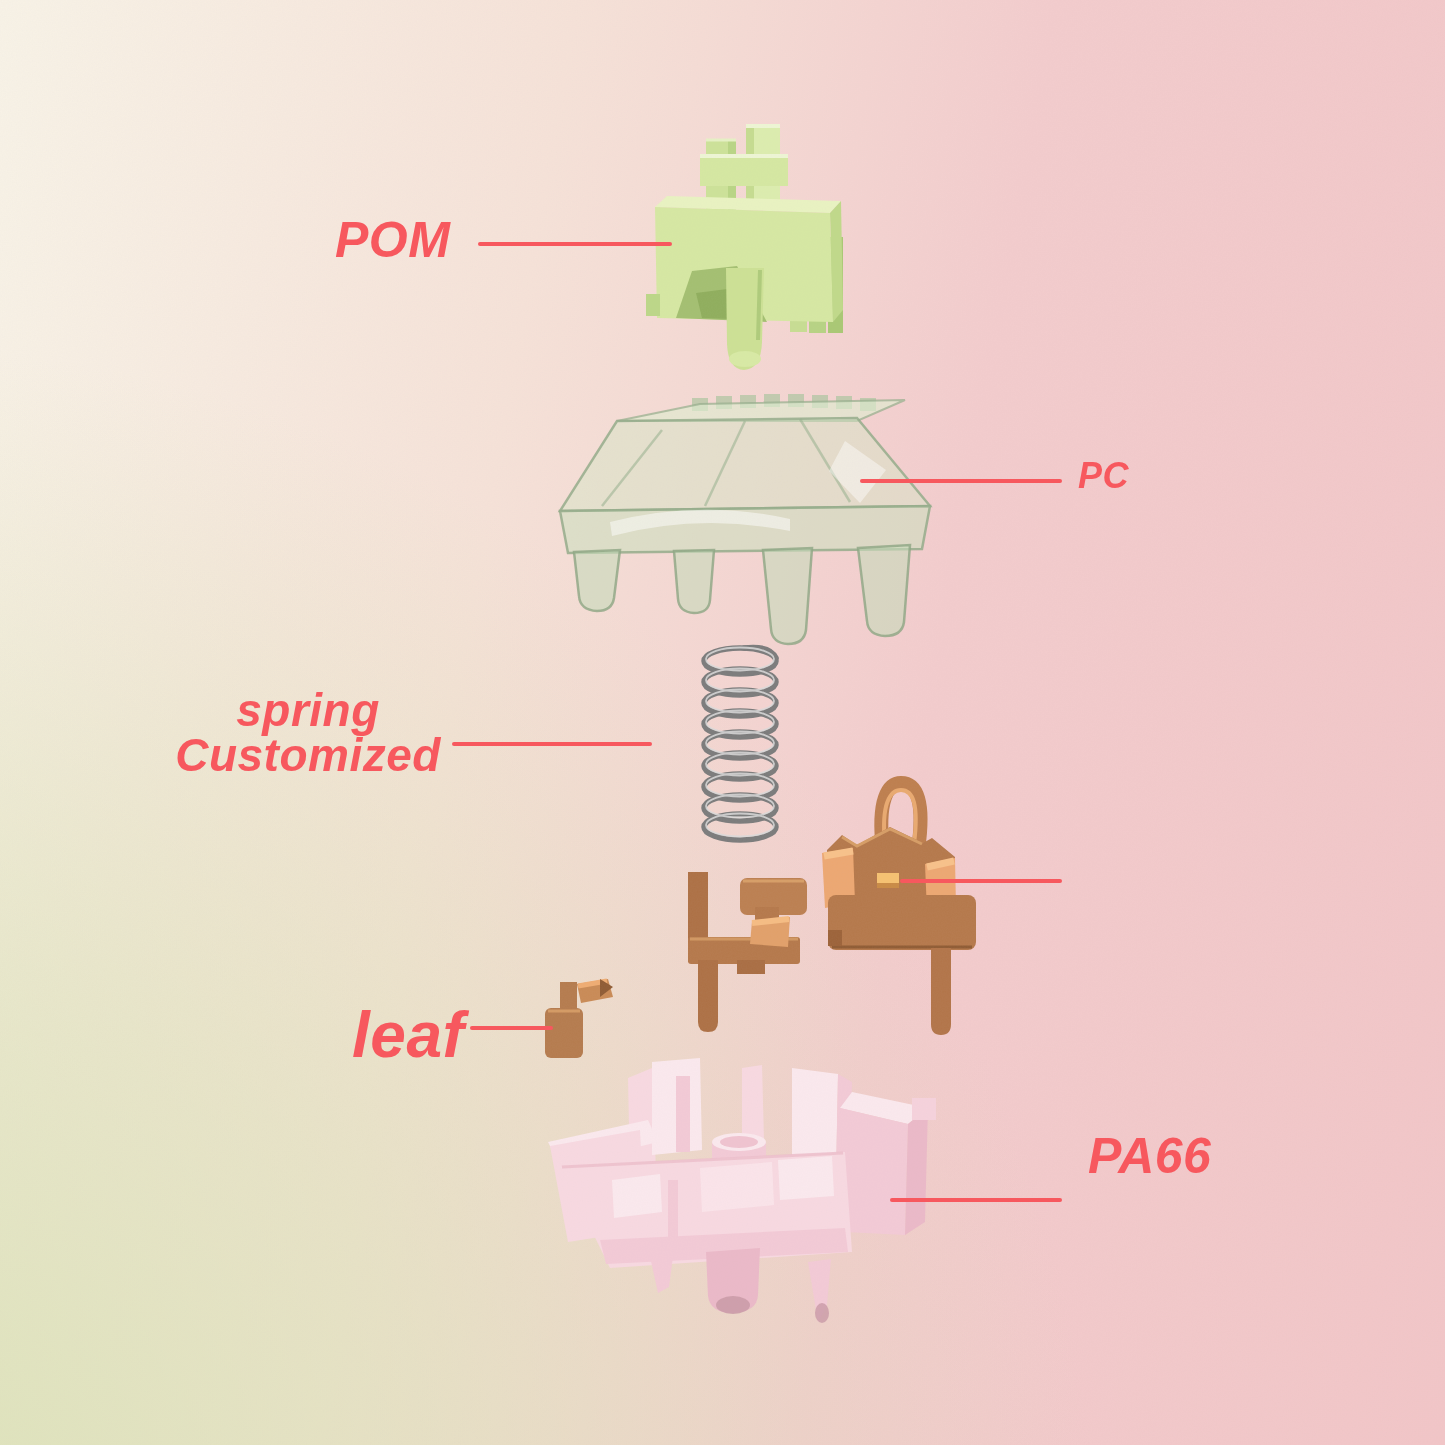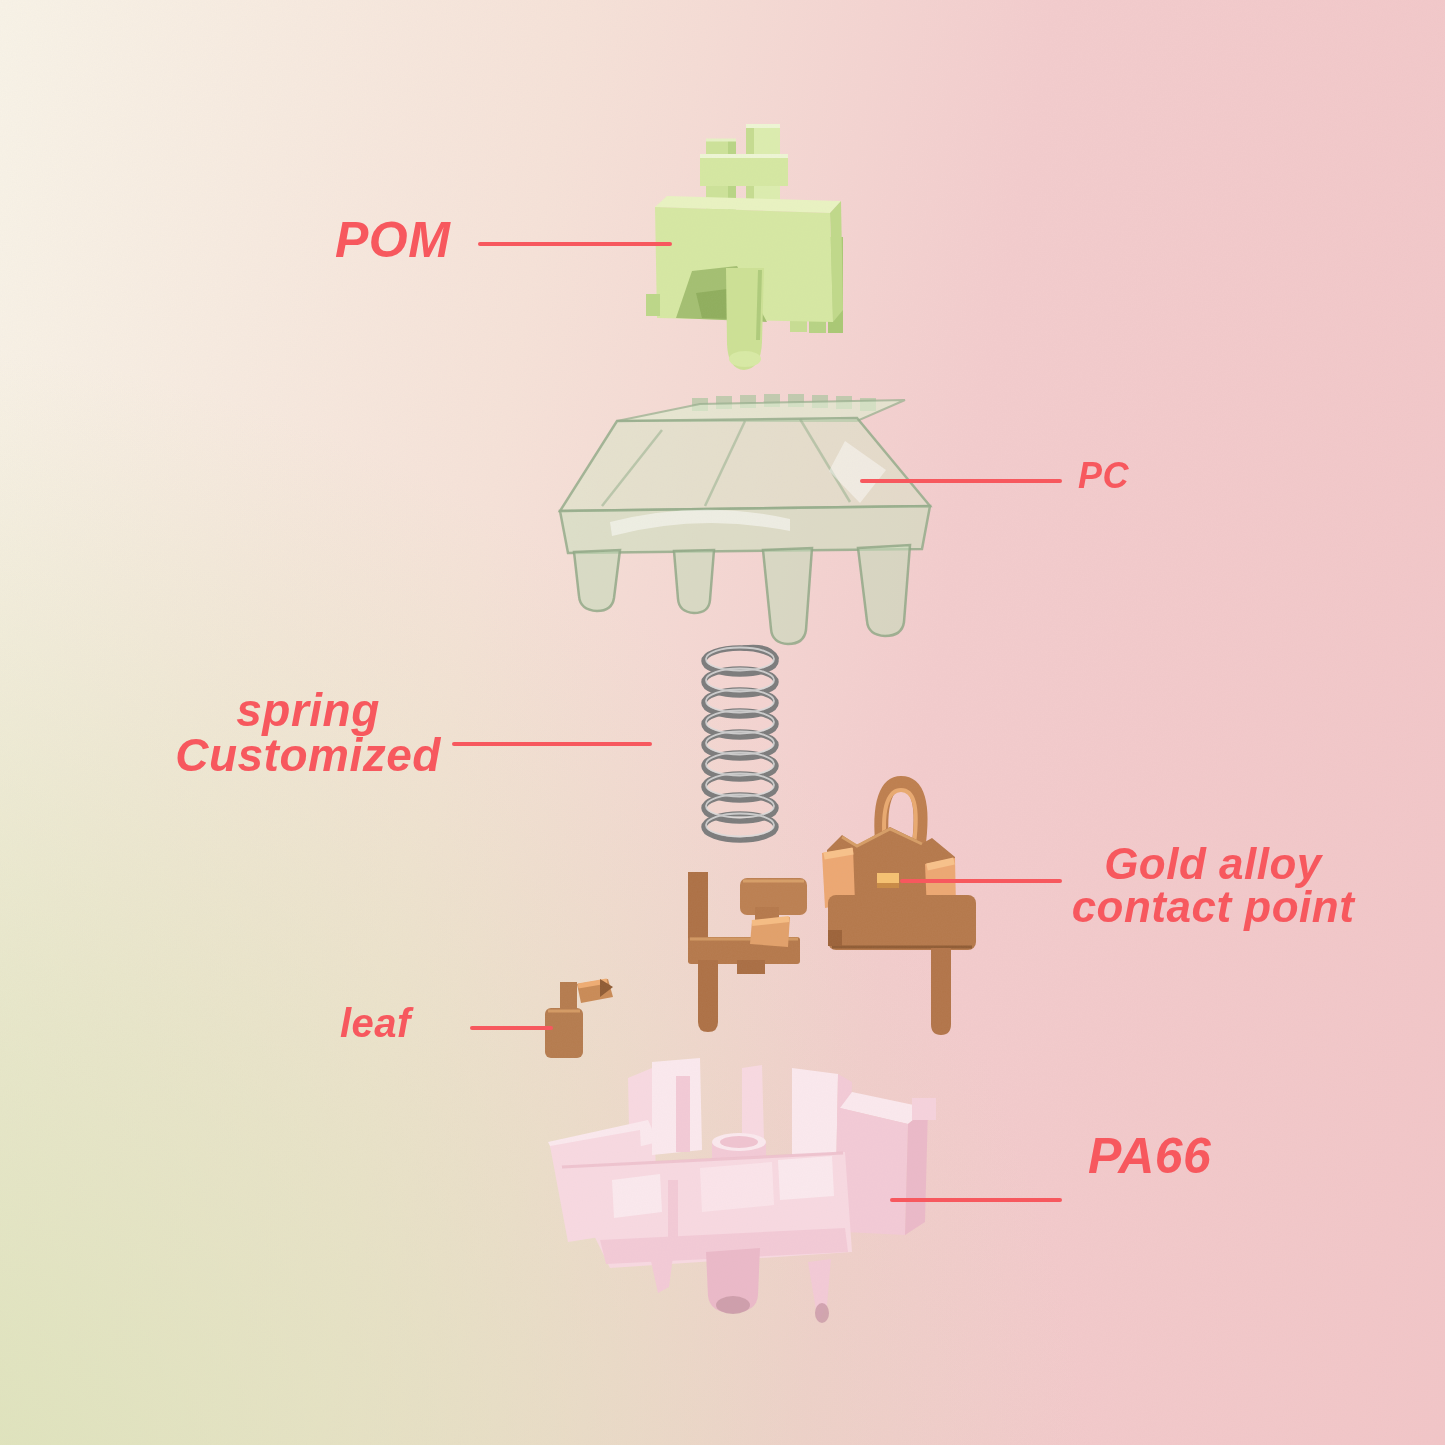--- a/index.html
+++ b/index.html
@@ -221,27 +221,23 @@
     <span>PC</span>
   </div>
   <div class="connector" style="left:860px;top:479px;width:202px;"></div>
 
   <div class="label center" style="left:150px;top:688px;width:316px;font-size:46px;">
     <span class="block">spring</span>
     <span class="block">Customized</span>
   </div>
   <div class="connector" style="left:452px;top:742px;width:200px;"></div>
 
-  <div class="label center" style="left:1063px;top:842px;width:300px;font-size:44px;">
-    <span class="block">Gold alloy</span>
-    <span class="block">contact point</span>
-  </div>
   <div class="connector" style="left:900px;top:879px;width:162px;"></div>
 
-  <div class="label" style="left:340px;top:1004px;font-size:40px;">
+  <div class="label" style="left:352px;top:1004px;font-size:64px;">
     <span>leaf</span>
   </div>
   <div class="connector" style="left:470px;top:1026px;width:83px;"></div>
 
   <div class="label" style="left:1088px;top:1132px;font-size:50px;">
     <span>PA66</span>
   </div>
   <div class="connector" style="left:890px;top:1198px;width:172px;"></div>
 
 </div>

